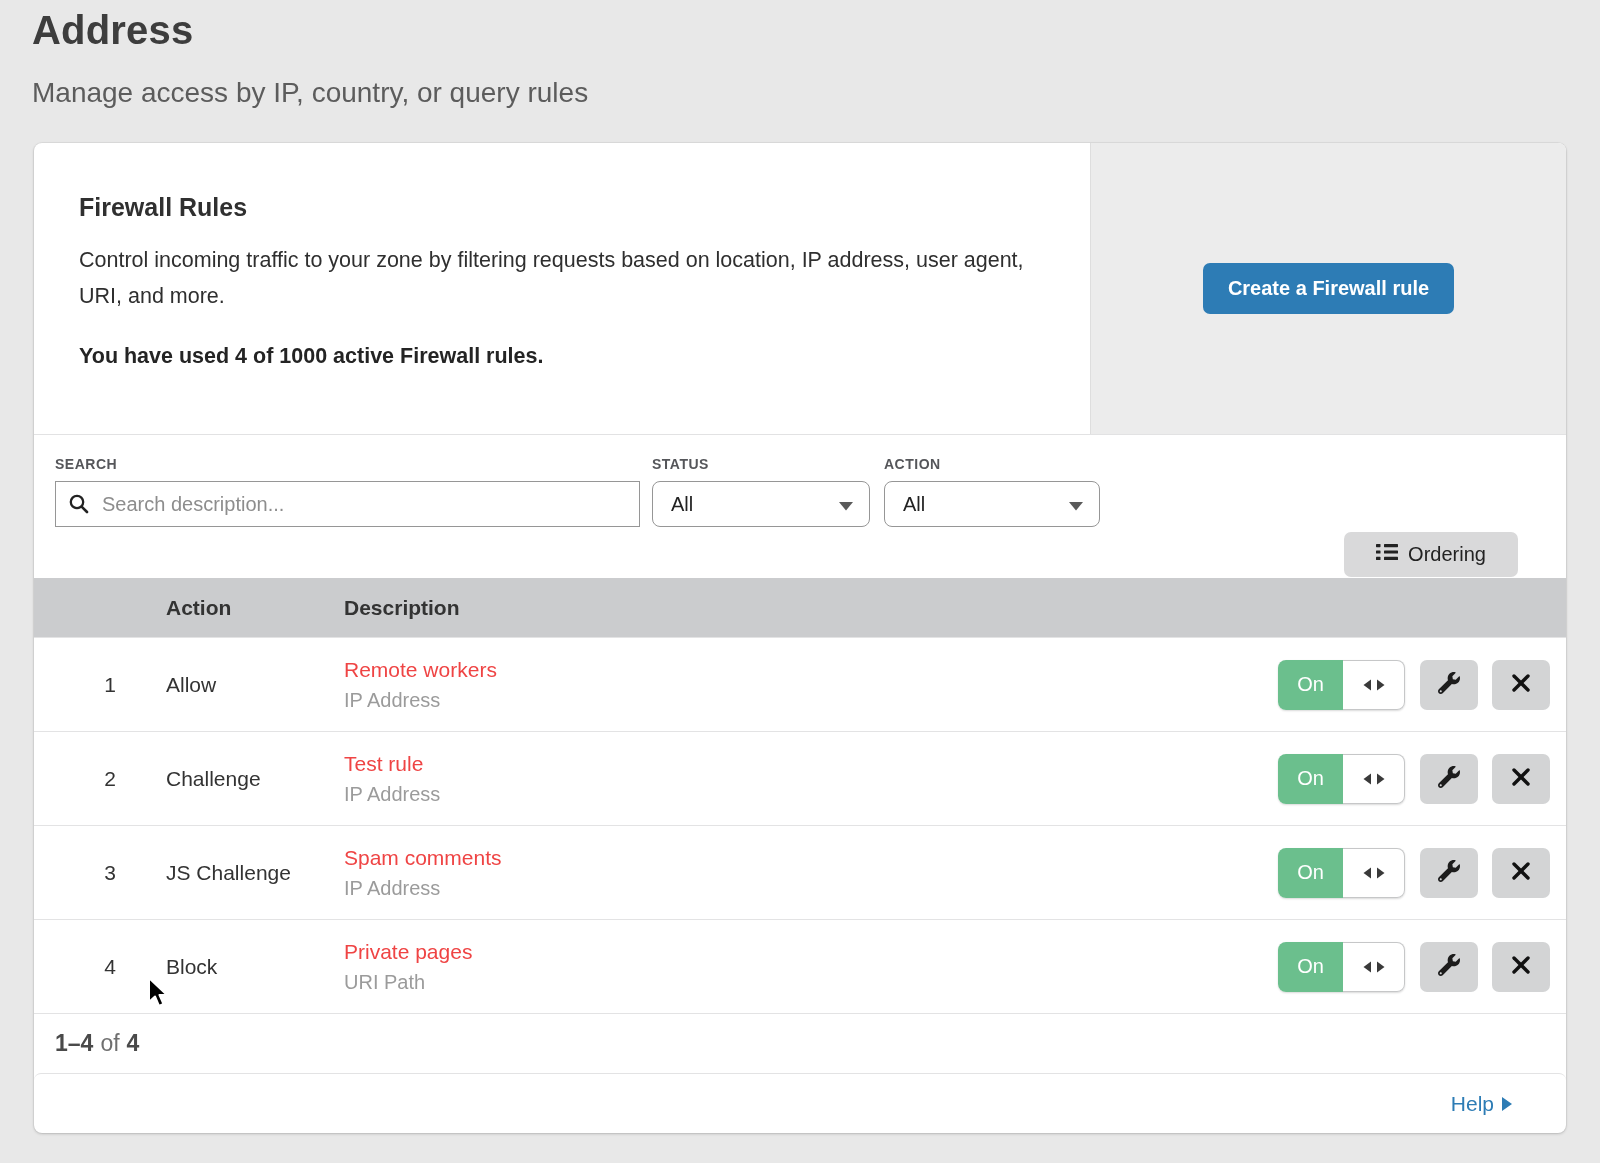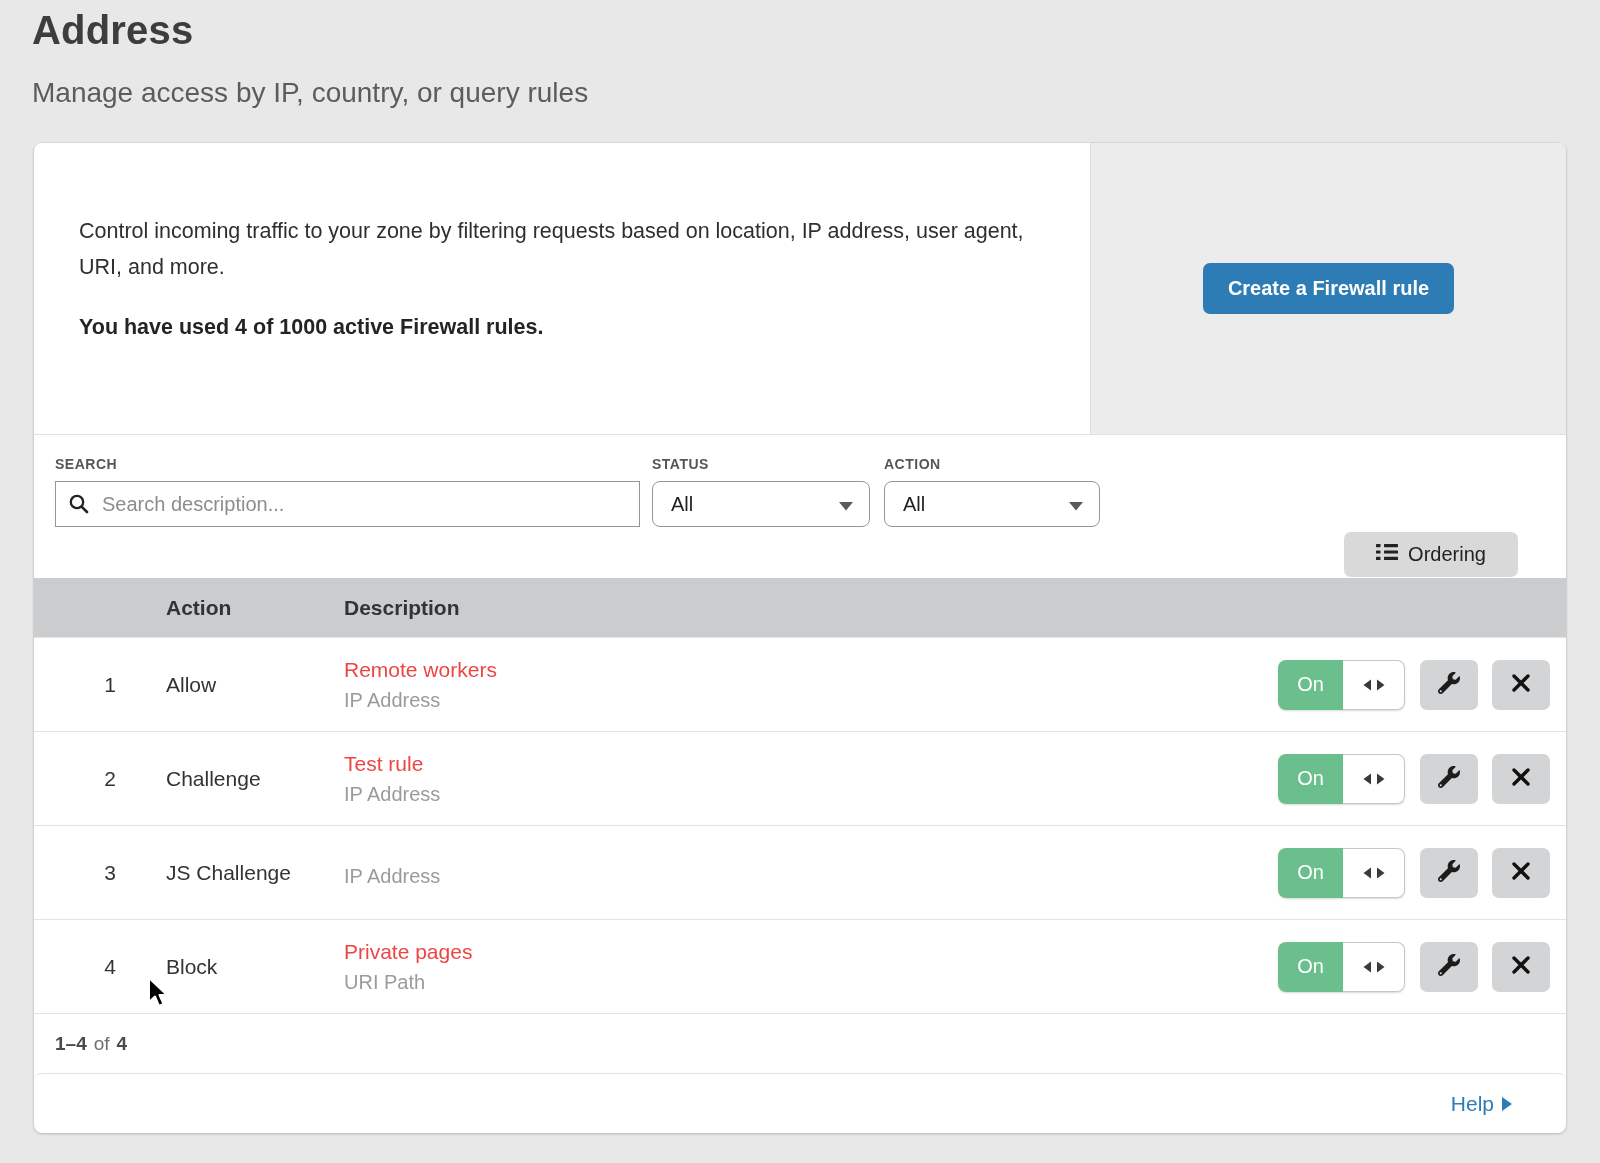--- a/index.html
+++ b/index.html
@@ -101,21 +101,21 @@
   .icon-btn {
     width:58px; height:50px; background:#d3d4d5; border:none; border-radius:7px;
     display:flex; align-items:center; justify-content:center; cursor:pointer;
   }
   .icon-btn.wrench { margin-left:15px; }
   .icon-btn.close { margin-left:14px; }
 
   
   .pager {
     height:60px; display:flex; align-items:center; padding-left:21px;
-    font-size:19px; border-top:1px solid #e3e3e4;
+    font-size:23px; border-top:1px solid #e3e3e4;
   }
   .pager .strong { font-weight:700; color:#4a4a4a; }
   .pager .mid { font-weight:400; color:#6f6f6f; margin:0 7px; }
   .help-row {
     height:60px; border-top:1px solid #e3e3e4; display:flex; align-items:center;
     justify-content:flex-end; padding-right:54px;border-radius:7px;
   }
   .help-link {
     font-size:21px; color:#2d7cb5; text-decoration:none; display:flex; align-items:center; gap:8px;
     cursor:pointer;
@@ -128,20 +128,21 @@
 
 <div class="page-header">
   <div class="page-title">Address</div>
   <div class="page-subtitle">Manage access by IP, country, or query rules</div>
 </div>
 
 <div class="card">
 
   <div class="card-top">
     <div class="card-top-left">
+      <div class="overview-heading">Firewall Rules</div>
       <div class="overview-desc">Control incoming traffic to your zone by filtering requests based on location, IP address, user agent, URI, and more.</div>
       <div class="overview-usage">You have used 4 of 1000 active Firewall rules.</div>
     </div>
     <div class="card-top-right">
       <button class="create-btn">Create a Firewall rule</button>
     </div>
   </div>
 
   <div class="filters">
     <div class="filter-col">
@@ -270,20 +271,21 @@
             </svg>
         </span>
       </button>
     </div>
   </div>
 
   <div class="trow">
     <div class="cell-num">3</div>
     <div class="cell-action">JS Challenge</div>
     <div class="cell-desc">
+      <div class="desc-title">Spam comments</div>
       <div class="desc-sub">IP Address</div>
     </div>
     <div class="cell-controls">
       <div class="toggle">
         <div class="tg-on">On</div>
         <div class="tg-off">
           <svg width="22" height="12" viewBox="0 0 22 12">
               <polygon points="8,0.5 8,11.5 0.5,6" fill="#3a3a3a"></polygon>
               <polygon points="14,0.5 14,11.5 21.5,6" fill="#3a3a3a"></polygon>
             </svg>

